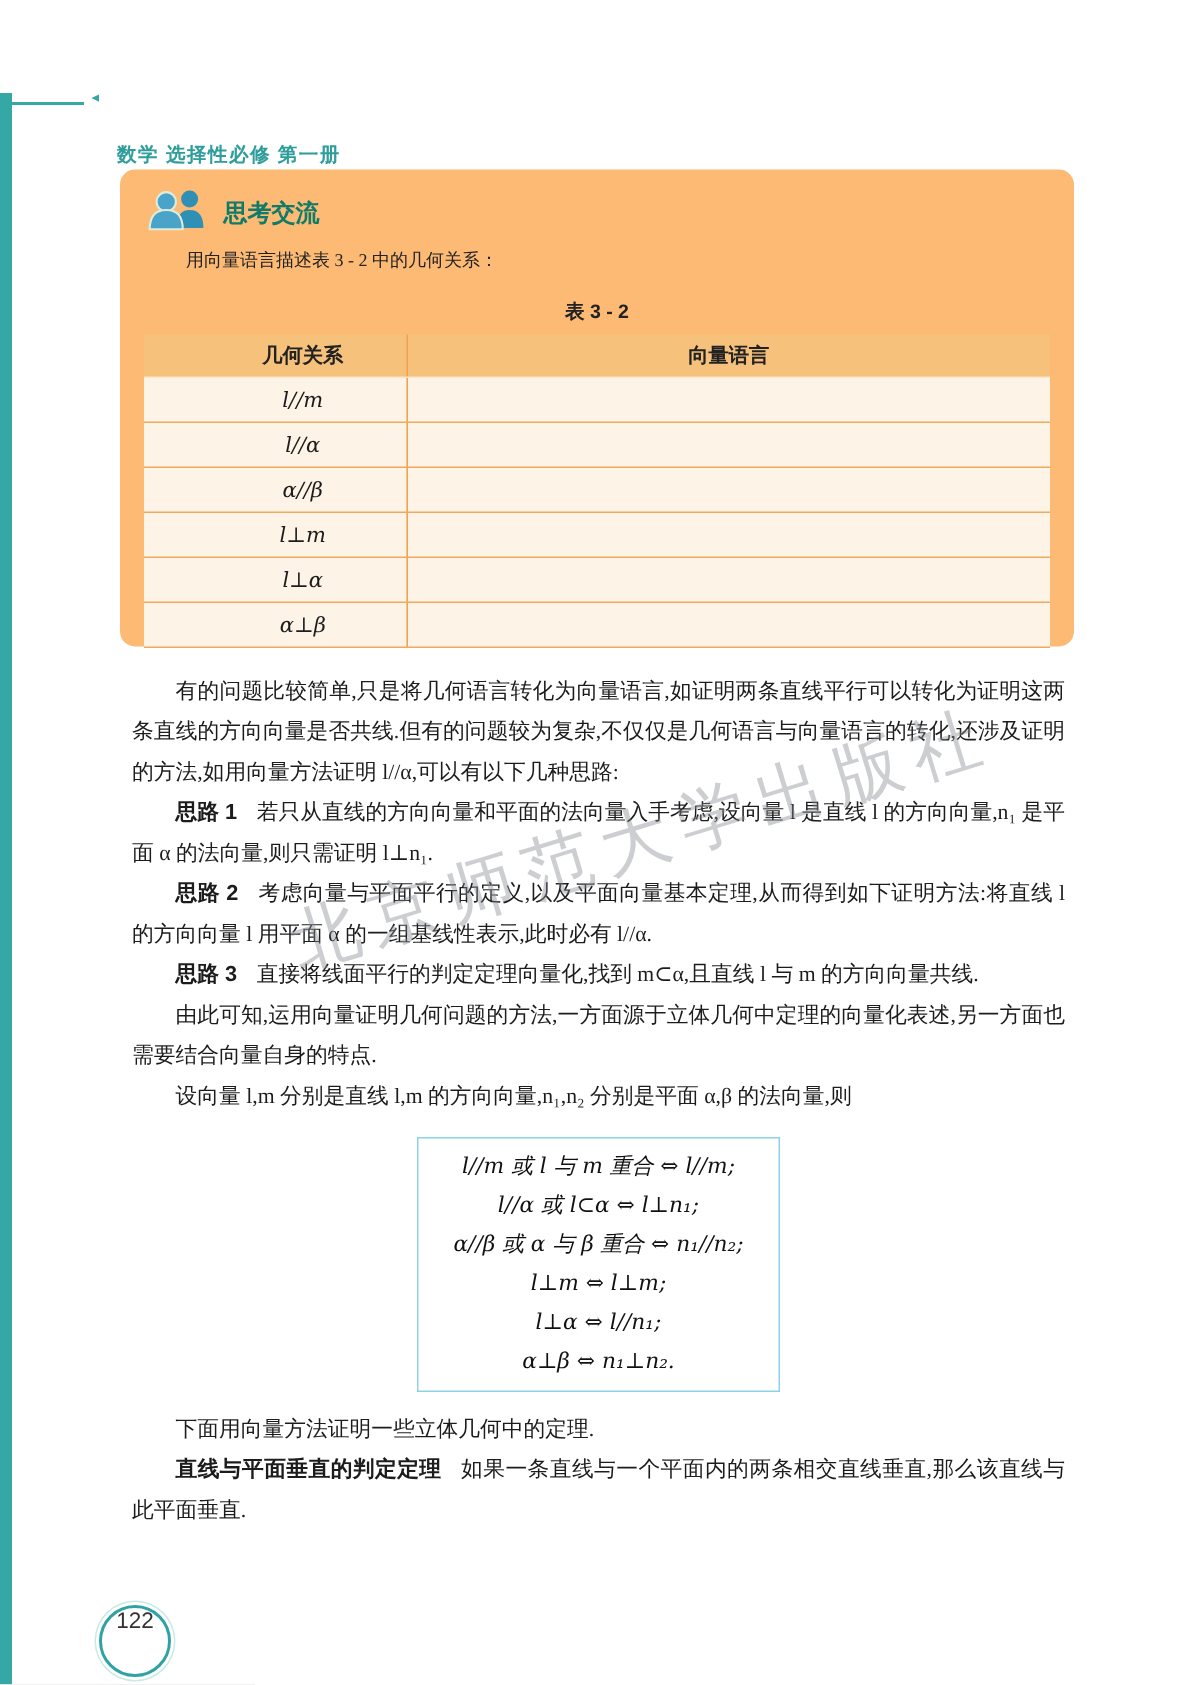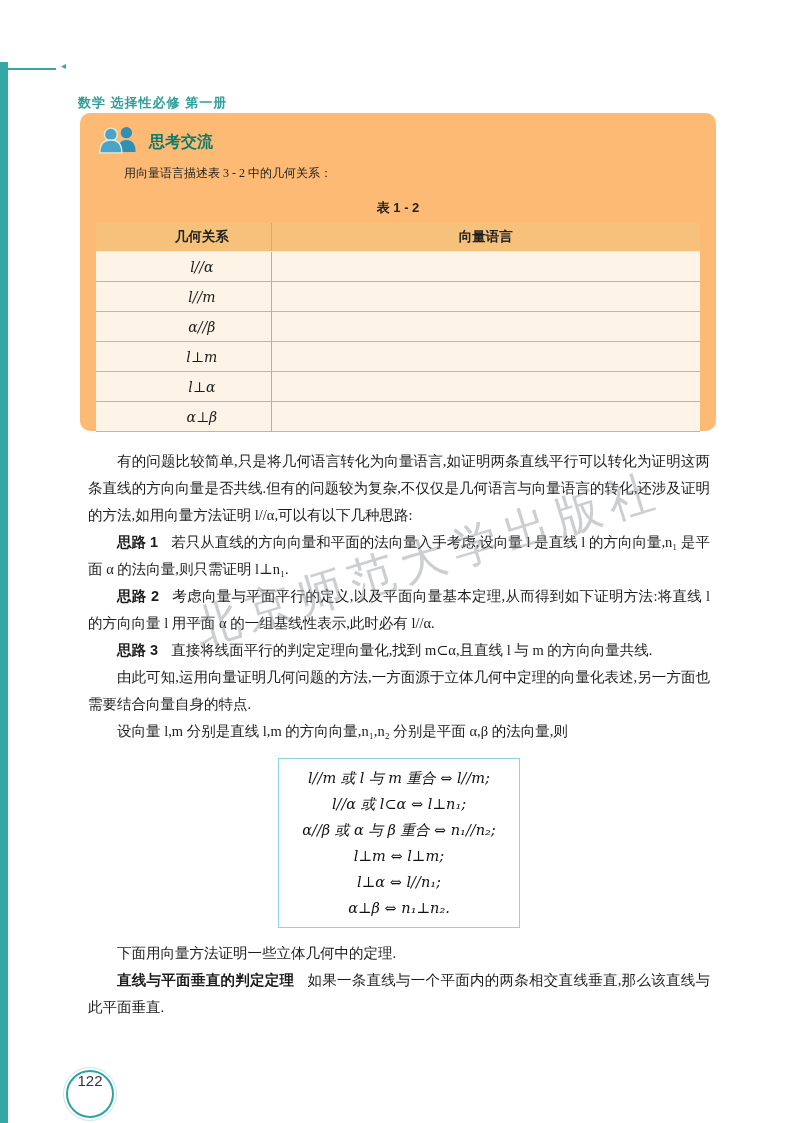--- a/index.html
+++ b/index.html
@@ -105,36 +105,36 @@
           <path d="M21.5 29 q0 -13 9.5 -13 q10 0 10 13 z" fill="#2f8fb5"></path>
           <circle cx="14" cy="10" r="7" fill="#4aa3c8" stroke="#dfecdb" stroke-width="1.5"></circle>
           <path d="M2 30 q0 -14 12 -14 q12 0 12 14 z" fill="#4aa3c8" stroke="#dfecdb" stroke-width="1.5"></path>
         </svg>
       </span>
       <span class="think-title">思考交流</span>
     </div>
 
     <p class="think-intro">用向量语言描述表 3 - 2 中的几何关系：</p>
 
-    <div class="table-caption">表 1 - 2</div>
+    <div class="table-caption">表 3 - 2</div>
 
     <table class="geo-table">
       <thead>
         <tr>
           <th>几何关系</th>
           <th>向量语言</th>
         </tr>
       </thead>
       <tbody>
         <tr>
-          <td class="math">l//α</td>
+          <td class="math">l//m</td>
           <td></td>
         </tr>
         <tr>
-          <td class="math">l//m</td>
+          <td class="math">l//α</td>
           <td></td>
         </tr>
         <tr>
           <td class="math">α//β</td>
           <td></td>
         </tr>
         <tr>
           <td class="math">l⊥m</td>
           <td></td>
         </tr>

